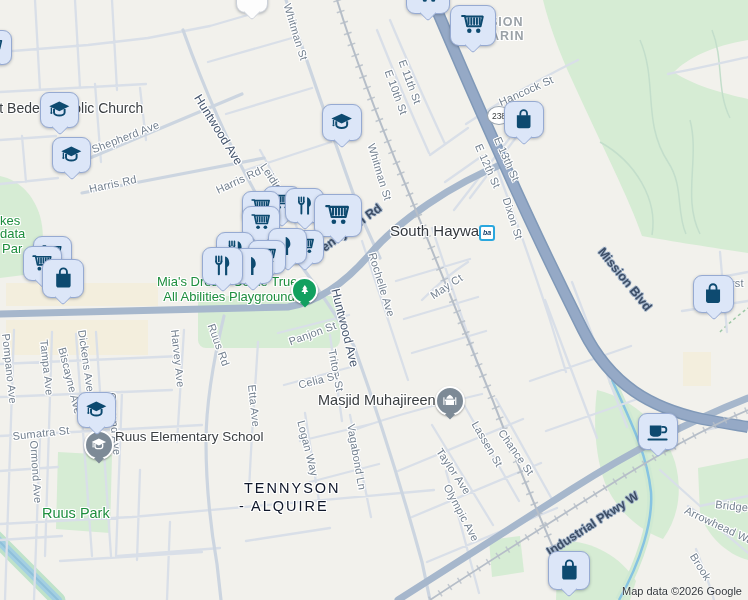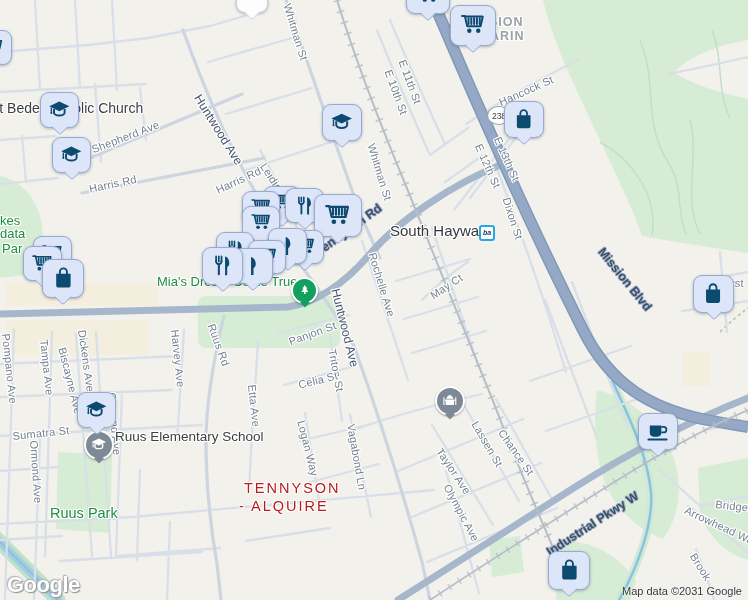--- a/index.html
+++ b/index.html
@@ -11,21 +11,21 @@
        text-shadow:1px 0 0 #fff,-1px 0 0 #fff,0 1px 0 #fff,0 -1px 0 #fff,
                    1px 1px 0 #fff,-1px -1px 0 #fff,1px -1px 0 #fff,-1px 1px 0 #fff;}
   .street{font-size:11px;color:#73808f;letter-spacing:.2px;}
   .street-big{font-size:12.5px;color:#45556d;}
   .onroad{font-size:12.5px;color:#3d4e66;font-weight:bold;
        text-shadow:1px 0 0 #a3b5cb,-1px 0 0 #a3b5cb,0 1px 0 #a3b5cb,0 -1px 0 #a3b5cb;}
   .poi-dark{font-size:14px;color:#3c4043;}
   .poi-darker{font-size:15px;color:#35393e;}
   .poi-green{font-size:14.5px;color:#1e8e3e;}
   .green-sm{font-size:13px;color:#1e8e3e;}
-  .hood{font-size:14.5px;color:#b91c1c;letter-spacing:2px;}
+  .hood{font-size:14.5px;color:#0f172a;letter-spacing:2px;}
   .hood-sm{font-size:12.5px;color:#9aa1a7;letter-spacing:1px;font-weight:bold;}
   .center{text-align:center;}
   
   .pin{position:absolute;background:#dce6f8;border:1px solid #96aad2;border-radius:9px;
        box-shadow:0 1px 3px rgba(50,60,80,.35);display:flex;align-items:center;
        justify-content:center;z-index:5;}
   .pin::after{content:"";position:absolute;left:50%;bottom:-6px;width:11px;height:11px;
        background:#dce6f8;border-right:1px solid #96aad2;border-bottom:1px solid #96aad2;
        transform:translateX(-50%) rotate(45deg);border-bottom-right-radius:3px;z-index:-1;}
   .pin svg{width:72%;height:72%;color:#0d4a70;position:relative;z-index:1;}
@@ -232,22 +232,24 @@
   <div class="lbl street" style="left:118px;top:392px;transform:rotate(85deg)">Ormond Ave</div>
   <div class="lbl street" style="left:40px;top:440px;transform:rotate(86deg)">Ormond Ave</div>
   <div class="lbl street" style="left:716px;top:498px;transform:rotate(6deg)">Bridge</div>
   <div class="lbl street" style="left:688px;top:504px;transform:rotate(25deg)">Arrowhead Way</div>
   <div class="lbl street" style="left:698px;top:551px;transform:rotate(58deg)">Brook</div>
   <div class="lbl street" style="left:731px;top:277px">rst</div>
 
   <div class="lbl poi-dark" style="left:-10px;top:100px">St Bede Catholic Church</div>
   <div class="lbl poi-darker" style="left:390px;top:222px">South Hayward</div>
   <div class="lbl green-sm center" style="left:133px;top:274px;width:192px">Mia's Dream Come True:</div>
+  <div class="lbl green-sm center" style="left:133px;top:289px;width:192px">All Abilities Playground</div>
+  <div class="lbl poi-dark" style="left:318px;top:392px;font-size:14.5px">Masjid Muhajireen</div>
   <div class="lbl poi-dark" style="left:115px;top:429px;font-size:13.5px">Ruus Elementary School</div>
-  <div class="lbl poi-green" style="left:50px;top:505px">Ruus Park</div>
+  <div class="lbl poi-green" style="left:42px;top:505px">Ruus Park</div>
   <div class="lbl hood" style="left:244px;top:480px">TENNYSON</div>
   <div class="lbl hood" style="left:239px;top:498px">- ALQUIRE</div>
   <div class="lbl green-sm" style="left:0px;top:213px">kes</div>
   <div class="lbl green-sm" style="left:0px;top:226px">data</div>
   <div class="lbl green-sm" style="left:2px;top:241px">Par</div>
   <div class="lbl hood-sm" style="left:489px;top:15px">SION</div>
   <div class="lbl hood-sm" style="left:490px;top:29px">ARIN</div>
 
   <div class="shield" style="left:487px;top:106px">238</div>
   <div class="bart" style="left:479px;top:225px">ba</div>
@@ -393,15 +395,14 @@
     <svg viewBox="0 0 24 24">
         <use href="#i-bag"></use>
       </svg>
     </div>
   <div class="pin" style="left:548px;top:551px;width:40px;height:37px">
     <svg viewBox="0 0 24 24">
         <use href="#i-bag"></use>
       </svg>
     </div>
 
-  <div class="glogo">Google</div>
-  <div class="attrib">Map data ©2031 Google</div>
+  <div class="attrib">Map data ©2026 Google</div>
 </div>
 
 </body></html>

